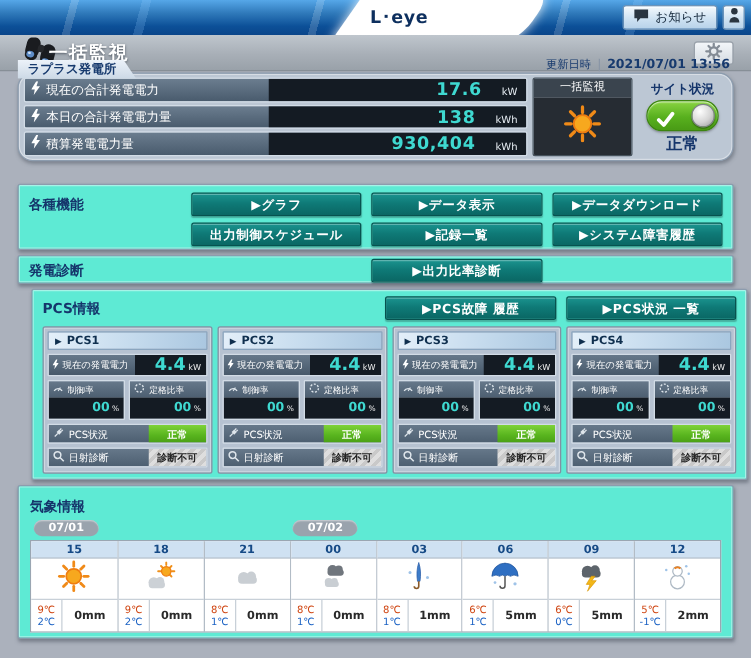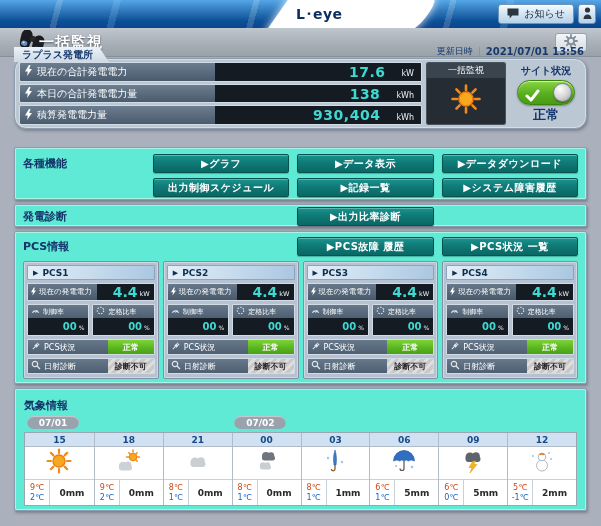--- a/index.html
+++ b/index.html
@@ -90,21 +90,21 @@
     column-gap:8px; row-gap:5px; align-items:center; height:100%; padding:6px 8px; }
   .tbtn { height:19px; display:flex; align-items:center; justify-content:center;
     font-size:10px; font-weight:bold; color:#fff; letter-spacing:.5px; cursor:pointer;
     background:linear-gradient(180deg,#1b948f 0%,#0f7a77 45%,#0a6764 100%);
     border:1px solid #07524f; border-radius:2px;
     box-shadow:inset 0 1px 0 rgba(255,255,255,.3), 0 1px 1px rgba(0,0,0,.25); }
   .sec-functions { top:147px; height:53px; }
   .sec-diagnosis { top:204px; height:23px; }
   .sec-diagnosis .fgrid { padding:2px 8px; row-gap:0; }
   
-  .sec-pcs { top:231px; height:153px; }
+  .sec-pcs { top:231px; height:153px;margin-left:11px; }
   .pcs-head { height:27px; padding:4px 8px 2px; }
   .cards { display:flex; gap:4px; padding:2px 8px 6px; height:126px; }
   .card { flex:1; background:#b6c2d1; border:1px solid #8191a3; border-radius:2px;
     padding:3px; display:flex; flex-direction:column; gap:3px;
     box-shadow:inset 0 0 0 1px rgba(255,255,255,.35); }
   .c-head { height:15px; flex:none; display:flex; align-items:center; gap:4px; padding:0 5px;
     background:linear-gradient(100deg,#e3eff9 0%,#c7dcee 50%,#aac7e0 100%);
     border:1px solid #8aa5bf; border-radius:1px; font-size:9px; font-weight:bold;
     color:#0f2f4e; cursor:pointer; }
   .c-arrow { font-size:7px; }

